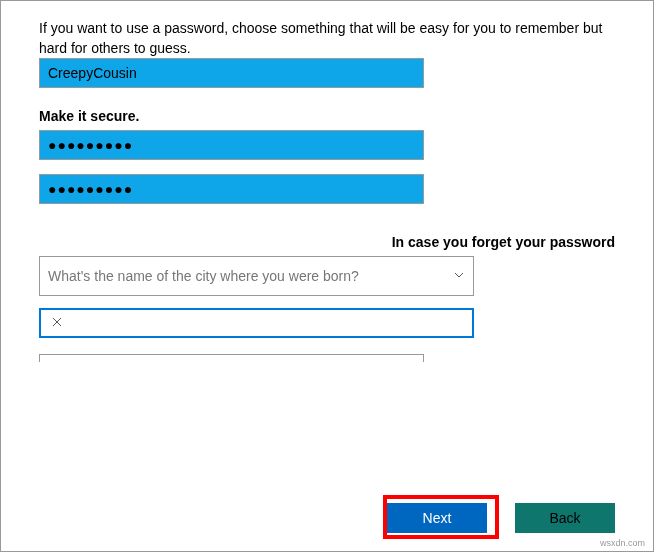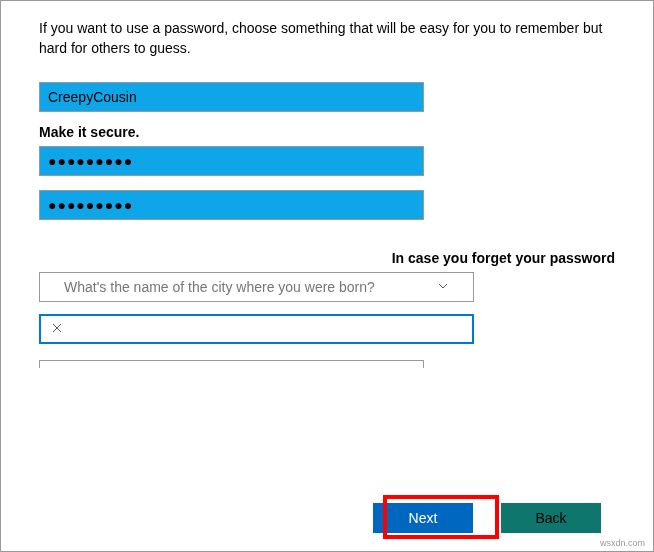--- a/index.html
+++ b/index.html
@@ -22,32 +22,31 @@
     .title {
       font-size: 23px;
       font-weight: 400;
       color: #000;
       margin-bottom: 14px;
     }
     .description {
       font-size: 14px;
       color: #000;
       line-height: 1.4;
-      margin-bottom: 24px;
       max-width: 575px;
     }
     .label {
       font-size: 14px;
       font-weight: 600;
       color: #000;
       margin-bottom: 6px;
       margin-top: 4px;
     }
     .label.secure {
-      margin-top: 12px;
+      margin-top: 20px;
     }
     .label.forgot {
       margin-top: 30px;
       text-align: right;
     }
     .field {
       width: 385px;
       height: 30px;
       border: 1px solid #999;
       background: #0ea5e9;
@@ -58,26 +57,26 @@
       display: block;
       margin-bottom: 10px;
       letter-spacing: normal;
     }
     .field.password {
       letter-spacing: 1px;
       margin-bottom: 14px;
     }
     .select-wrap {
       width: 435px;
-      height: 30px;
+      height: 40px;
       border: 1px solid #999;
       background: #fff;
       display: flex;
       align-items: center;
-      padding: 0 24px;
+      padding: 0 8px;
       margin-bottom: 12px;
       position: relative;
     }
     .select-wrap .sel-text {
       color: #777;
       font-size: 14px;
       flex: 1;
     }
     .select-wrap .chev {
       color: #555;
@@ -109,21 +108,21 @@
     .partial-field {
       width: 385px;
       height: 8px;
       border: 1px solid #999;
       border-bottom: none;
       background: #fff;
     }
     .button-row {
       position: absolute;
       bottom: 18px;
-      right: 52px;
+      right: 38px;
       display: flex;
       gap: 28px;
       align-items: center;
     }
     .btn {
       width: 100px;
       height: 30px;
       border: none;
       font-size: 14px;
       font-family: inherit;

